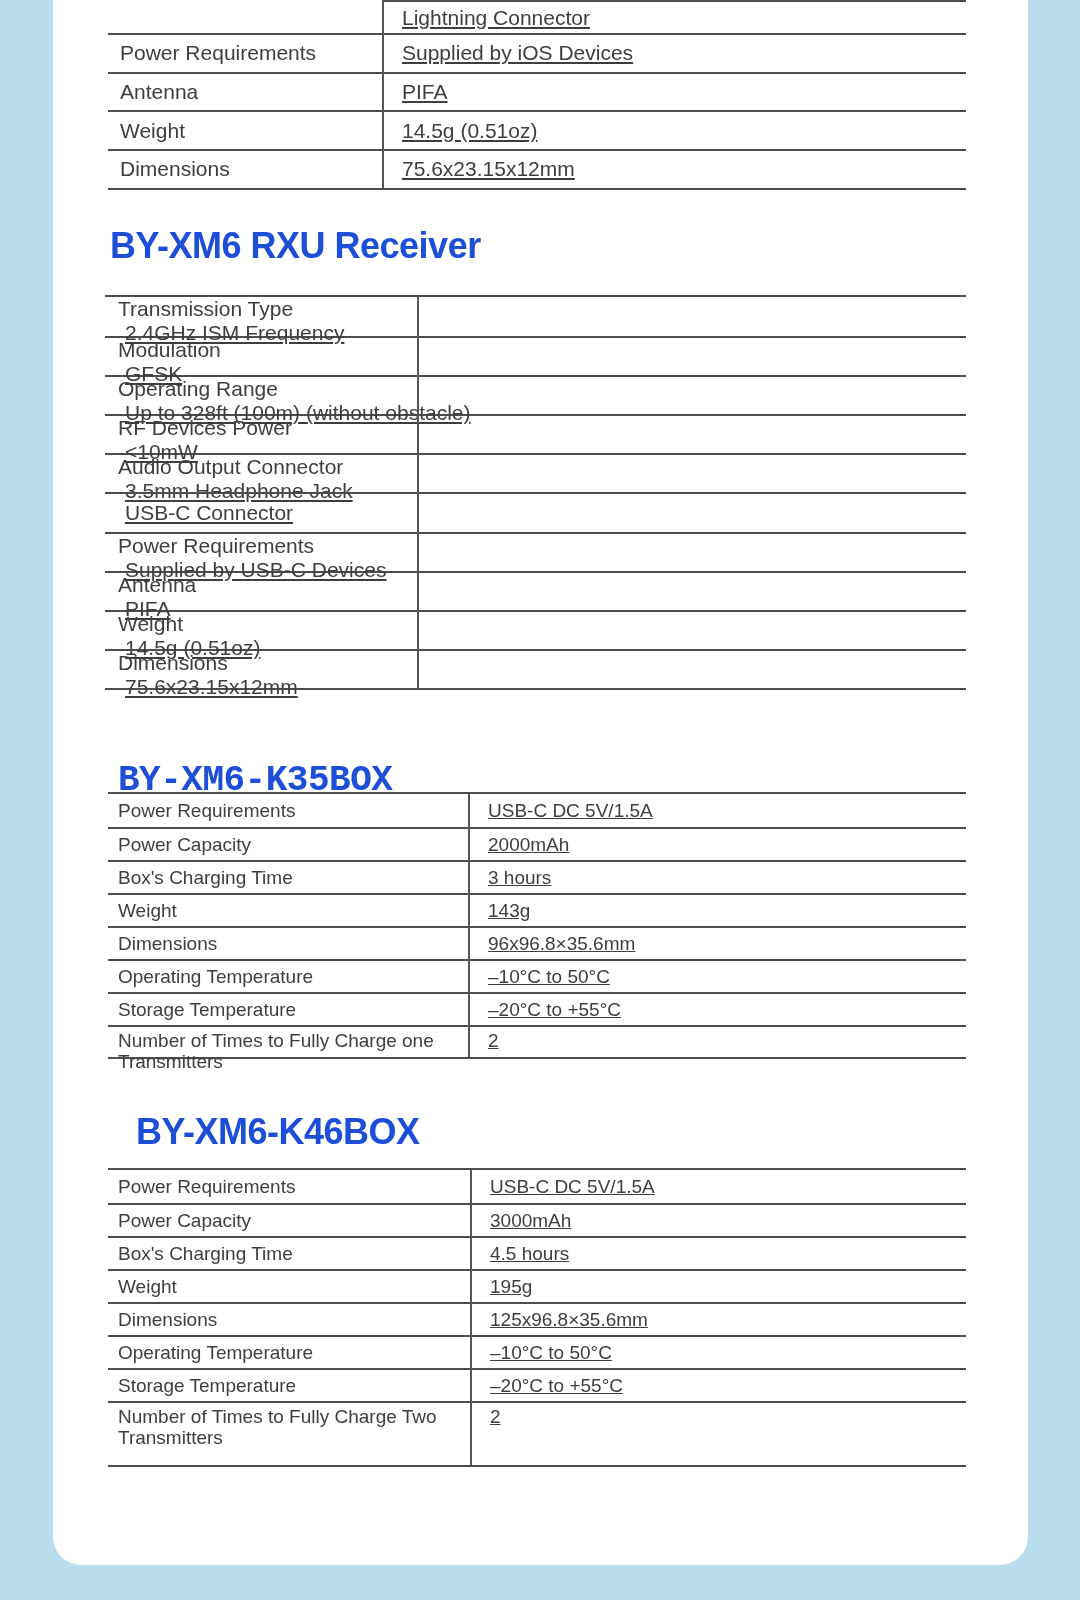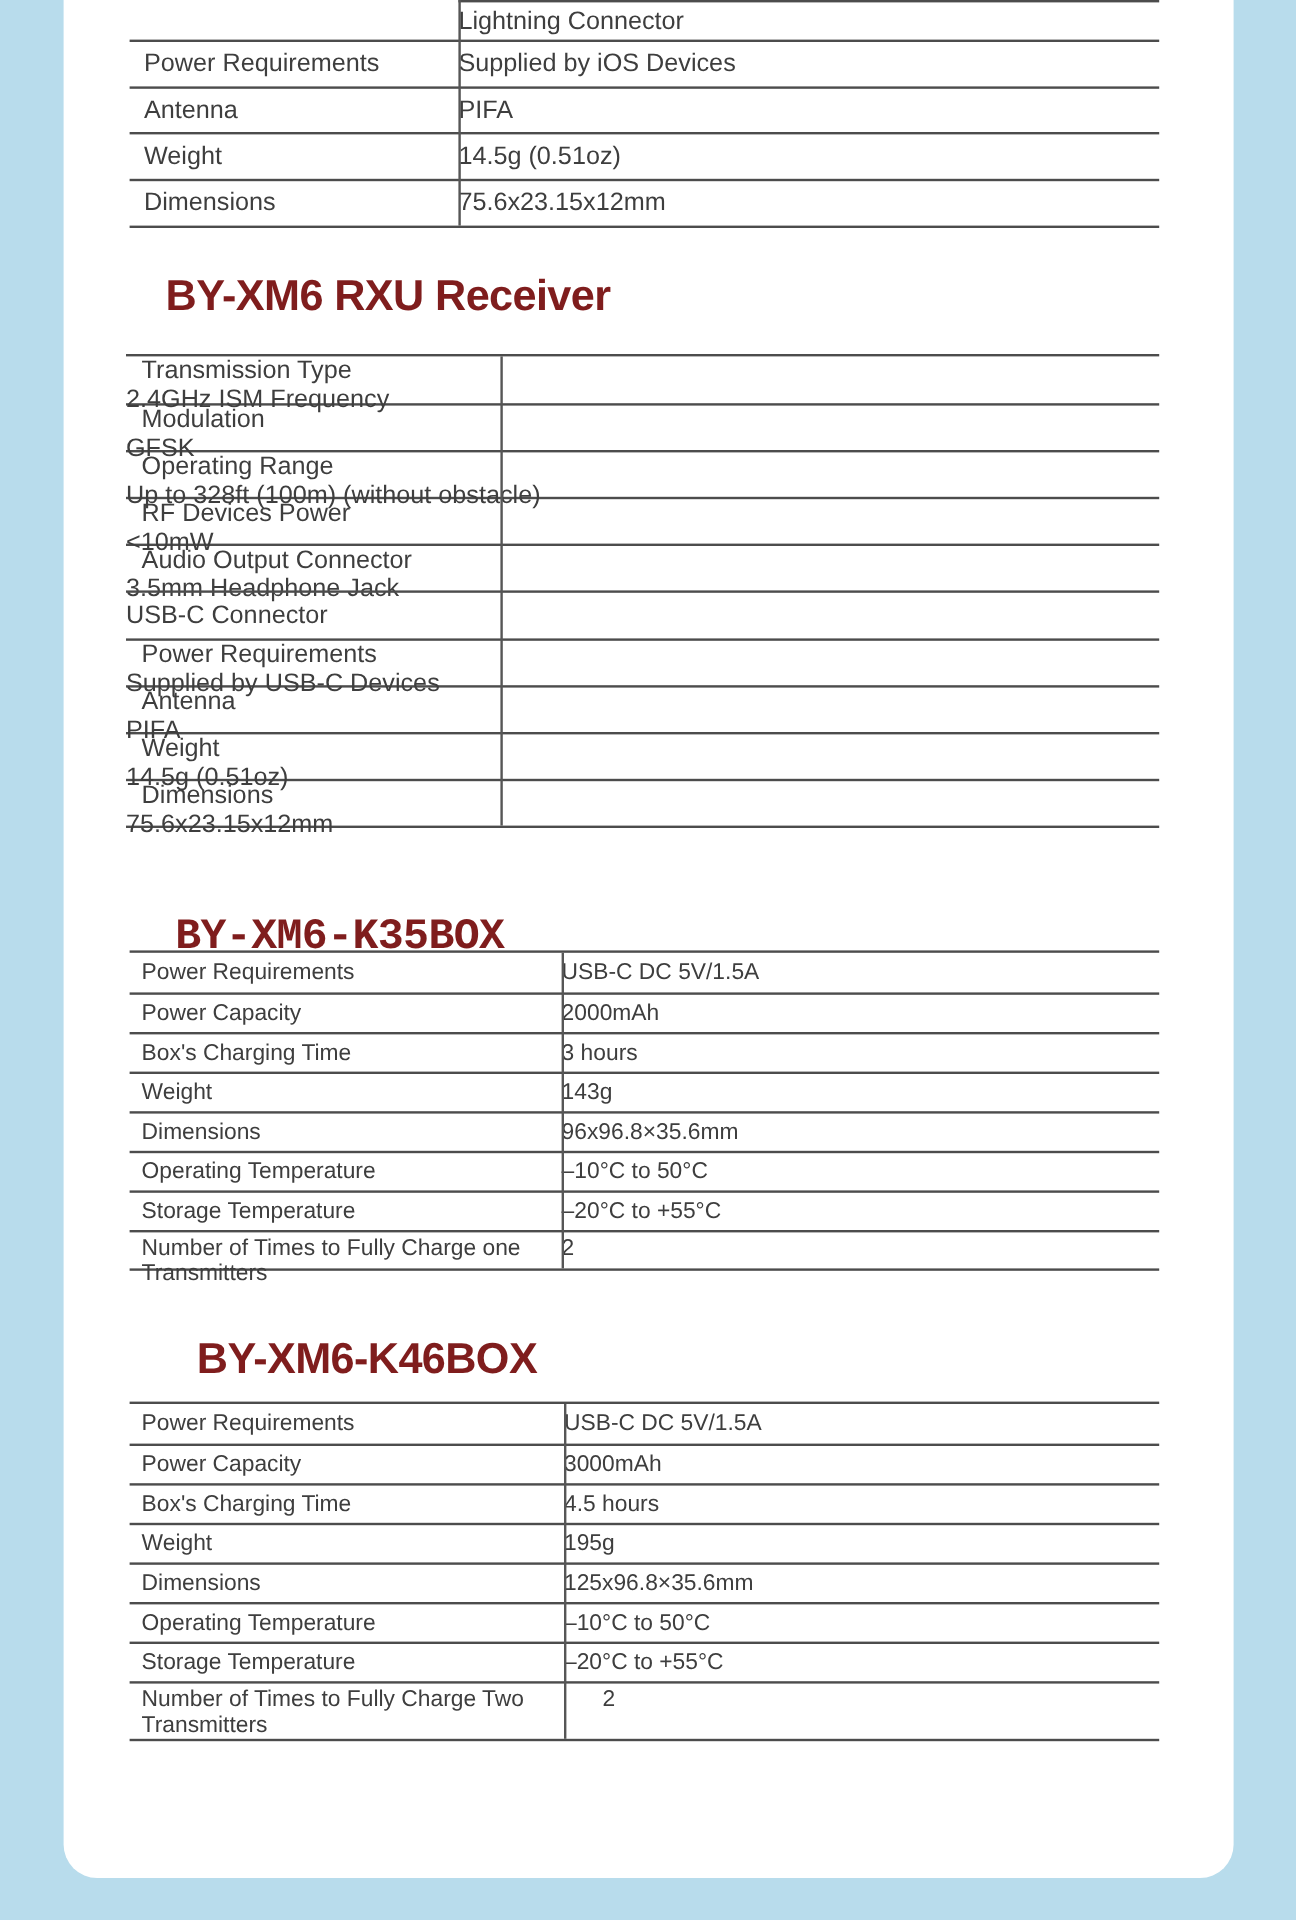--- a/index.html
+++ b/index.html
@@ -8,31 +8,31 @@
     background:#b8dcec;
     font-family:"Liberation Sans", sans-serif;
     -webkit-font-smoothing:antialiased;
   }
   .card{
     position:absolute;left:53px;top:-40px;width:975px;height:1605px;
     background:#ffffff;border-radius:28px;
   }
   .heading{
     position:absolute;
-    font-size:36px;font-weight:bold;color:#7f1d1d;letter-spacing:-0.5px;
-    white-space:nowrap;line-height:40px;margin-left:28px;
+    font-size:36px;font-weight:bold;color:#1d4ed8;letter-spacing:-0.5px;
+    white-space:nowrap;line-height:40px;
   }
   .spec-table{position:absolute;border-bottom:2px solid #4c4c4c;}
   .spec-table.topline{border-top:2px solid #4c4c4c;}
   .row{display:flex;box-sizing:border-box;}
   .row + .row{border-top:2px solid #4c4c4c;}
   .row.cont{border-top:none;}
   .cell{display:flex;align-items:center;box-sizing:border-box;color:#3e3e3e;}
   .lbl{flex:0 0 auto;padding-left:12px;}
-  .val{flex:1 1 auto;}
+  .val{flex:1 1 auto;padding-left:20px;text-decoration:underline;}
   .row.cont .val{border-top:2px solid #4c4c4c;}
   .vline{position:absolute;top:0;bottom:0;width:1.5px;background:#565656;}
   
   .t1{left:108px;top:0;width:858px;font-size:21px;}
   .t1 .row{height:38.7px;}
   .t1 .row.first{height:33px;}
   .t1 .lbl{width:274px;}
   .t1 .vline{left:274px;}
   
   .t2{left:105px;top:295px;width:861px;font-size:21px;}
@@ -40,21 +40,21 @@
   .t2 .lbl{width:312px;padding-left:13px;}
   .t2 .vline{left:312px;}
   
   .t3{left:108px;top:792px;width:858px;font-size:19px;}
   .t3 .row{height:33px;}
   .t3 .row.tall{height:32px;}
   .t3 .lbl{width:360px;padding-left:10px;}
   .t3 .vline{left:360px;}
   .t4{left:108px;top:1168px;width:858px;font-size:19px;}
   .t4 .row{height:33px;}
-  .t4 .row.tall{height:48px;gap:32px;}
+  .t4 .row.tall{height:64px;}
   .t4 .lbl{width:362px;padding-left:10px;}
   .t4 .vline{left:362px;}
   .row.tall .cell{align-items:flex-start;padding-top:3px;line-height:21px;}
   .h-rxu{left:110px;top:226px;}
   .h-k35{left:118px;top:761px;font-family:Liberation Mono, monospace;}
   .h-k46{left:136px;top:1112px;text-align:center;}
 </style>
 </head>
 <body>
 

